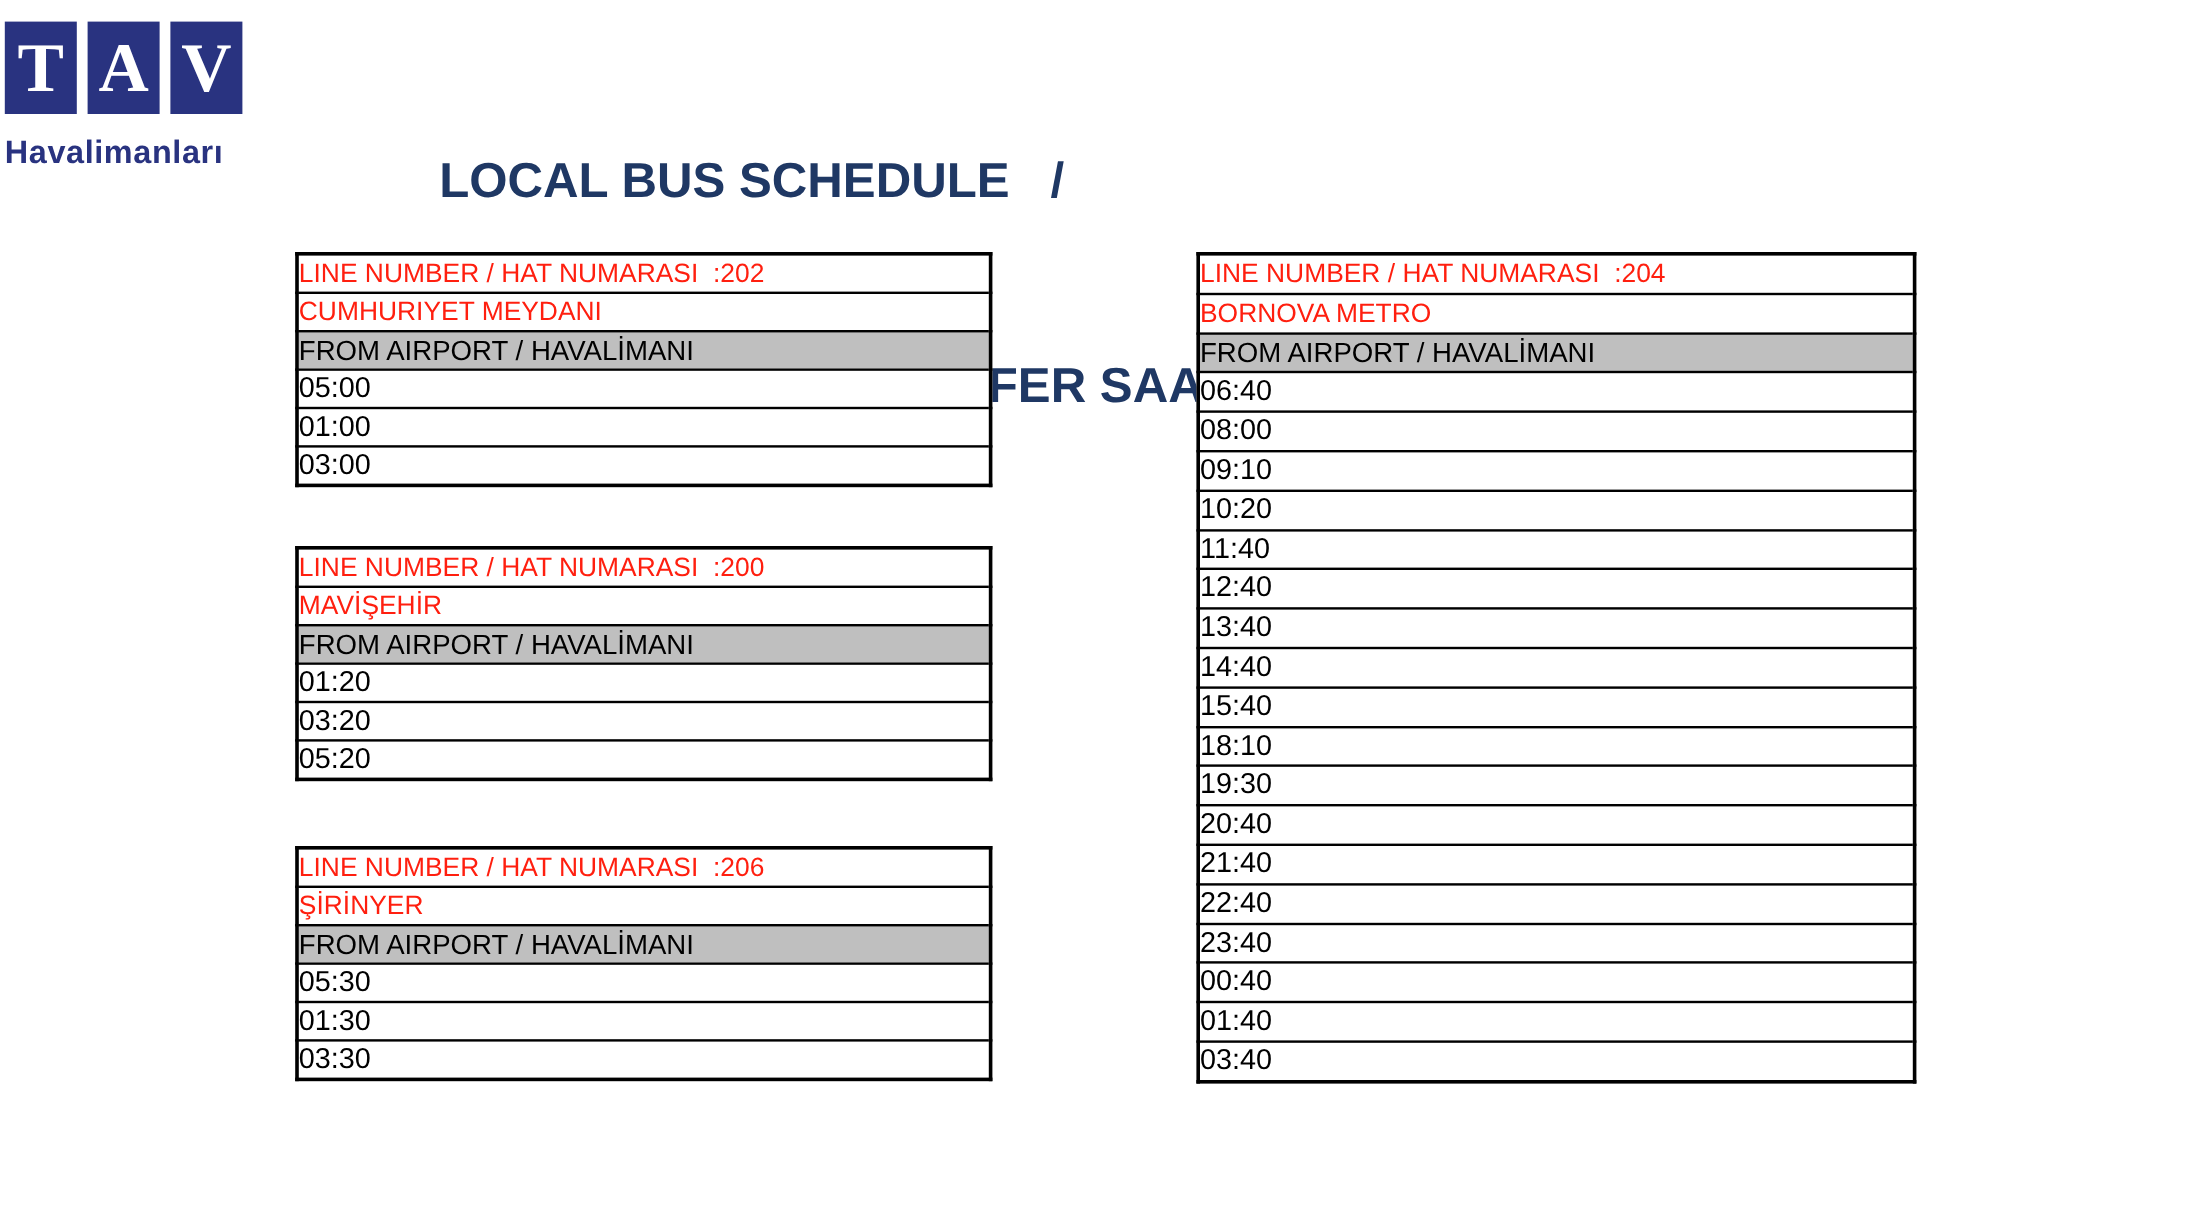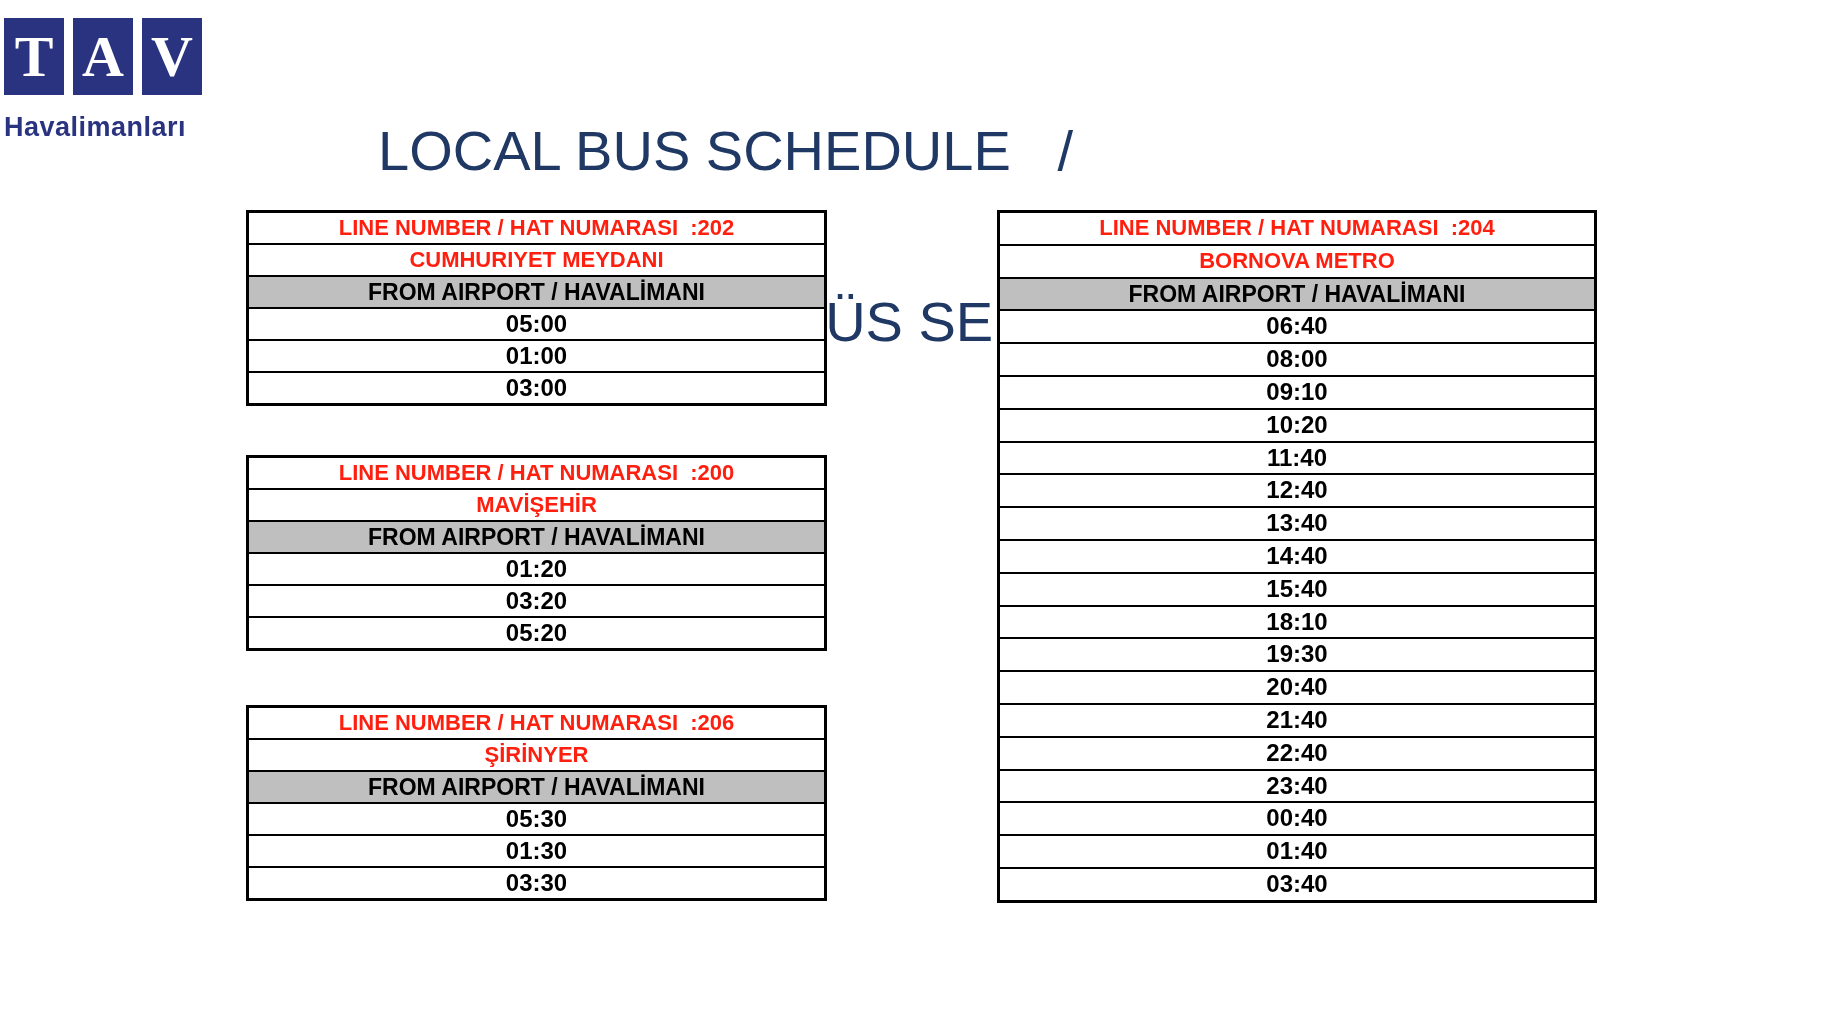--- a/index.html
+++ b/index.html
@@ -23,32 +23,32 @@
     color:#ffffff;font-family:"Liberation Serif", serif;font-weight:bold;
     font-size:58px;display:flex;align-items:center;justify-content:center;
   }
   .logo-subtitle{
     margin-top:17px;color:var(--logoblue);font-weight:bold;font-size:27px;
     letter-spacing:0.5px;white-space:nowrap;
   }
 
   
   .title{
-    position:absolute;left:378px;top:8px;color:var(--navy);
-    font-weight:normal;font-size:56px;line-height:57px;white-space:pre;
+    position:absolute;left:366px;top:8px;color:var(--navy);
+    font-weight:bold;font-size:41px;line-height:57px;white-space:pre;
   }
 
   
   table.sched{
     position:absolute;border-collapse:collapse;table-layout:fixed;
     background:#ffffff;border:3px solid var(--border);
   }
   table.sched td{
-    border:2px solid var(--border);text-align:center;vertical-align:middle;
-    font-weight:bold;padding:0;overflow:hidden;
+    border:2px solid var(--border);text-align:left;vertical-align:middle;
+    font-weight:normal;padding:0;overflow:hidden;
   }
   tr.line-header td{color:var(--red);font-size:22px;white-space:pre;}
   tr.dest td{color:var(--red);font-size:22px;}
   tr.dir td{background:var(--graybg);color:#000000;font-size:23px;}
   tr.time td{color:#000000;font-size:24px;}
 
   #t202,#t200,#t206{left:246px;width:581px;}
   #t202{top:210px;}
   #t200{top:455px;}
   #t206{top:705px;}

